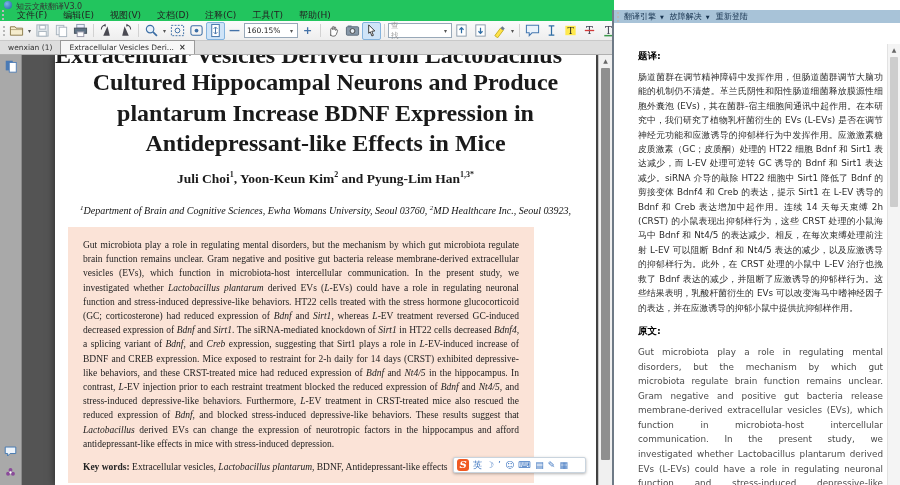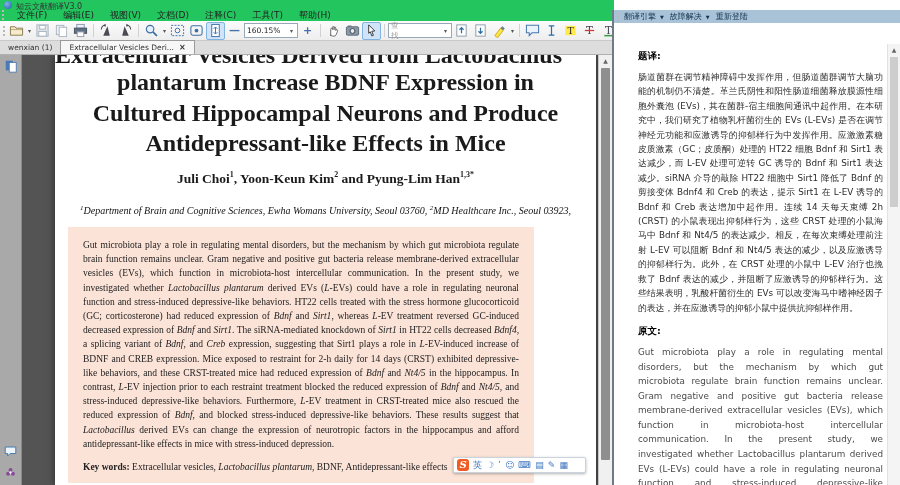--- a/index.html
+++ b/index.html
@@ -323,22 +323,22 @@
             <circle cx="11" cy="9.5" r="2.4" fill="#8a4a9a"></circle>
             <circle cx="8" cy="8" r="1.4" fill="#fff"></circle>
           </svg>
       </span>
     </div>
 
     <div class="page">
       <div class="t1clip">
         <span class="t1">Extracellular Vesicles Derived from Lactobacillus</span>
       </div>
+      <div class="tline">Cultured Hippocampal Neurons and Produce</div>
       <div class="tline">plantarum Increase BDNF Expression in</div>
-      <div class="tline">Cultured Hippocampal Neurons and Produce</div>
       <div class="tline">Antidepressant-like Effects in Mice</div>
       <div class="authors"><span>Juli Choi</span><sup>1</sup><span>, Yoon-Keun Kim</span><sup>2</sup><span> and Pyung-Lim Han</span><sup>1,3*</sup></div>
       <div class="affil"><sup>1</sup><span>Department of Brain and Cognitive Sciences, Ewha Womans University, Seoul 03760, </span><sup>2</sup><span>MD Healthcare Inc., Seoul 03923,</span></div>
       <div class="affil"><sup>3</sup><span>Department of Chemistry and Nano Science, Ewha Womans University, Seoul 03760, Korea</span></div>
       <div class="absbox">
         <div class="abstext"><span>Gut microbiota play a role in regulating mental disorders, but the mechanism by which gut microbiota regulate brain function remains unclear. Gram negative and positive gut bacteria release membrane-derived extracellular vesicles (EVs), which function in microbiota-host intercellular communication. In the present study, we investigated whether </span><span style="font-style: italic;">Lactobacillus plantarum</span><span> derived EVs (</span><span style="font-style: italic;">L</span><span>-EVs) could have a role in regulating neuronal function and stress-induced depressive-like behaviors. HT22 cells treated with the stress hormone glucocorticoid (GC; corticosterone) had reduced expression of </span><span style="font-style: italic;">Bdnf</span><span> and </span><span style="font-style: italic;">Sirt1</span><span>, whereas </span><span style="font-style: italic;">L</span><span>-EV treatment reversed GC-induced decreased expression of </span><span style="font-style: italic;">Bdnf</span><span> and </span><span style="font-style: italic;">Sirt1</span><span>. The siRNA-mediated knockdown of </span><span style="font-style: italic;">Sirt1</span><span> in HT22 cells decreased </span><span style="font-style: italic;">Bdnf4</span><span>, a splicing variant of </span><span style="font-style: italic;">Bdnf</span><span>, and </span><span style="font-style: italic;">Creb</span><span> expression, suggesting that Sirt1 plays a role in </span><span style="font-style: italic;">L</span><span>-EV-induced increase of BDNF and CREB expression. Mice exposed to restraint for 2-h daily for 14 days (CRST) exhibited depressive-like behaviors, and these CRST-treated mice had reduced expression of </span><span style="font-style: italic;">Bdnf</span><span> and </span><span style="font-style: italic;">Nt4/5</span><span> in the hippocampus. In contrast, </span><span style="font-style: italic;">L</span><span>-EV injection prior to each restraint treatment blocked the reduced expression of </span><span style="font-style: italic;">Bdnf</span><span> and </span><span style="font-style: italic;">Nt4/5</span><span>, and stress-induced depressive-like behaviors. Furthermore, </span><span style="font-style: italic;">L</span><span>-EV treatment in CRST-treated mice also rescued the reduced expression of </span><span style="font-style: italic;">Bdnf</span><span>, and blocked stress-induced depressive-like behaviors. These results suggest that </span><span style="font-style: italic;">Lactobacillus</span><span> derived EVs can change the expression of neurotropic factors in the hippocampus and afford antidepressant-like effects in mice with stress-induced depression.</span></div>
         <div class="kwline"><span style="font-weight: bold;">Key words:</span><span> Extracellular vesicles, </span><span style="font-style: italic;">Lactobacillus plantarum</span><span>, BDNF, Antidepressant-like effects</span></div>
       </div>
     </div>
 

